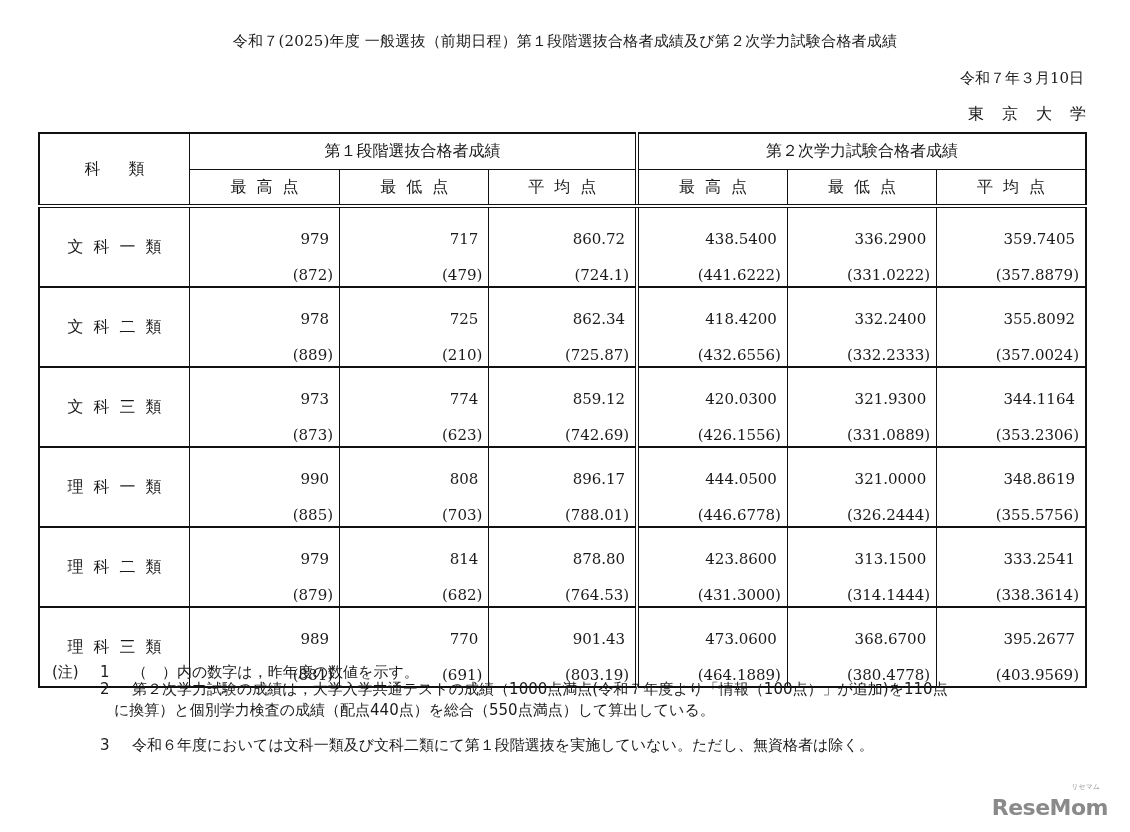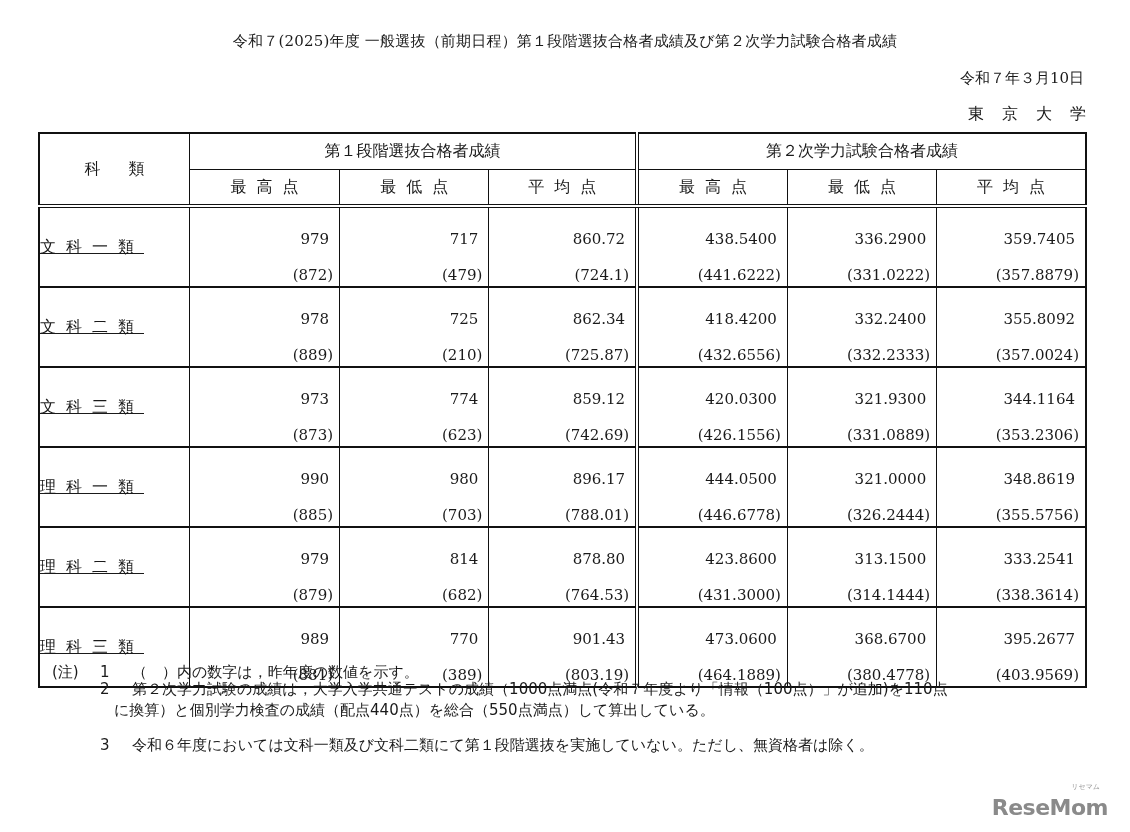--- a/index.html
+++ b/index.html
@@ -36,21 +36,21 @@
   col.c5 { width: 149px; }
   col.c6 { width: 149px; }
   .hdr-group { height: 35px; text-align: center; font-size: 16px; }
   .hdr-sub { height: 34px; text-align: center; font-size: 16px; letter-spacing: 10px; }
   .hdr-sub span { margin-right: -10px; }
   .hdr-kind { text-align: center; font-size: 16px; letter-spacing: 28px; }
   .hdr-kind span { margin-right: -28px; }
   tr.hdr-sub-row th { border-bottom: 4px double #111; }
   .sep-left { border-left: 4px double #111 !important; }
   td.kind {
-    font-size: 16px; letter-spacing: 10px; height: 69px; text-decoration: underline;
+    text-align: center; font-size: 16px; letter-spacing: 10px; height: 69px;
   }
   td.kind span { margin-right: -10px; }
   td.val { text-align: right; vertical-align: top; padding-right: 6px !important; }
   .cur { display: block; height: 22px; line-height: 22px; margin-top: 20px; padding-right: 4px; }
   .prev { display: block; height: 22px; line-height: 22px; margin-top: 14px; }
   tr.data-row td { border-top: 2px solid #111; border-bottom: 2px solid #111; }
   .notes {
     position: absolute; left: 52px; top: 650px; font-size: 15px; line-height: 20px;
     font-family: "DejaVu Sans", "Liberation Sans", sans-serif;
   }
@@ -183,21 +183,21 @@
           <span class="prev">(353.2306)</span>
         </td>
     </tr>
     <tr class="data-row">
       <td class="kind"><span>理科一類</span></td>
       <td class="val">
           <span class="cur">990</span>
           <span class="prev">(885)</span>
         </td>
       <td class="val">
-          <span class="cur">980</span>
+          <span class="cur">808</span>
           <span class="prev">(703)</span>
         </td>
       <td class="val">
           <span class="cur">896.17</span>
           <span class="prev">(788.01)</span>
         </td>
       <td class="val sep-left">
           <span class="cur">444.0500</span>
           <span class="prev">(446.6778)</span>
         </td>
@@ -238,21 +238,21 @@
         </td>
     </tr>
     <tr class="data-row">
       <td class="kind"><span>理科三類</span></td>
       <td class="val">
           <span class="cur">989</span>
           <span class="prev">(881)</span>
         </td>
       <td class="val">
           <span class="cur">770</span>
-          <span class="prev">(389)</span>
+          <span class="prev">(691)</span>
         </td>
       <td class="val">
           <span class="cur">901.43</span>
           <span class="prev">(803.19)</span>
         </td>
       <td class="val sep-left">
           <span class="cur">473.0600</span>
           <span class="prev">(464.1889)</span>
         </td>
       <td class="val">

